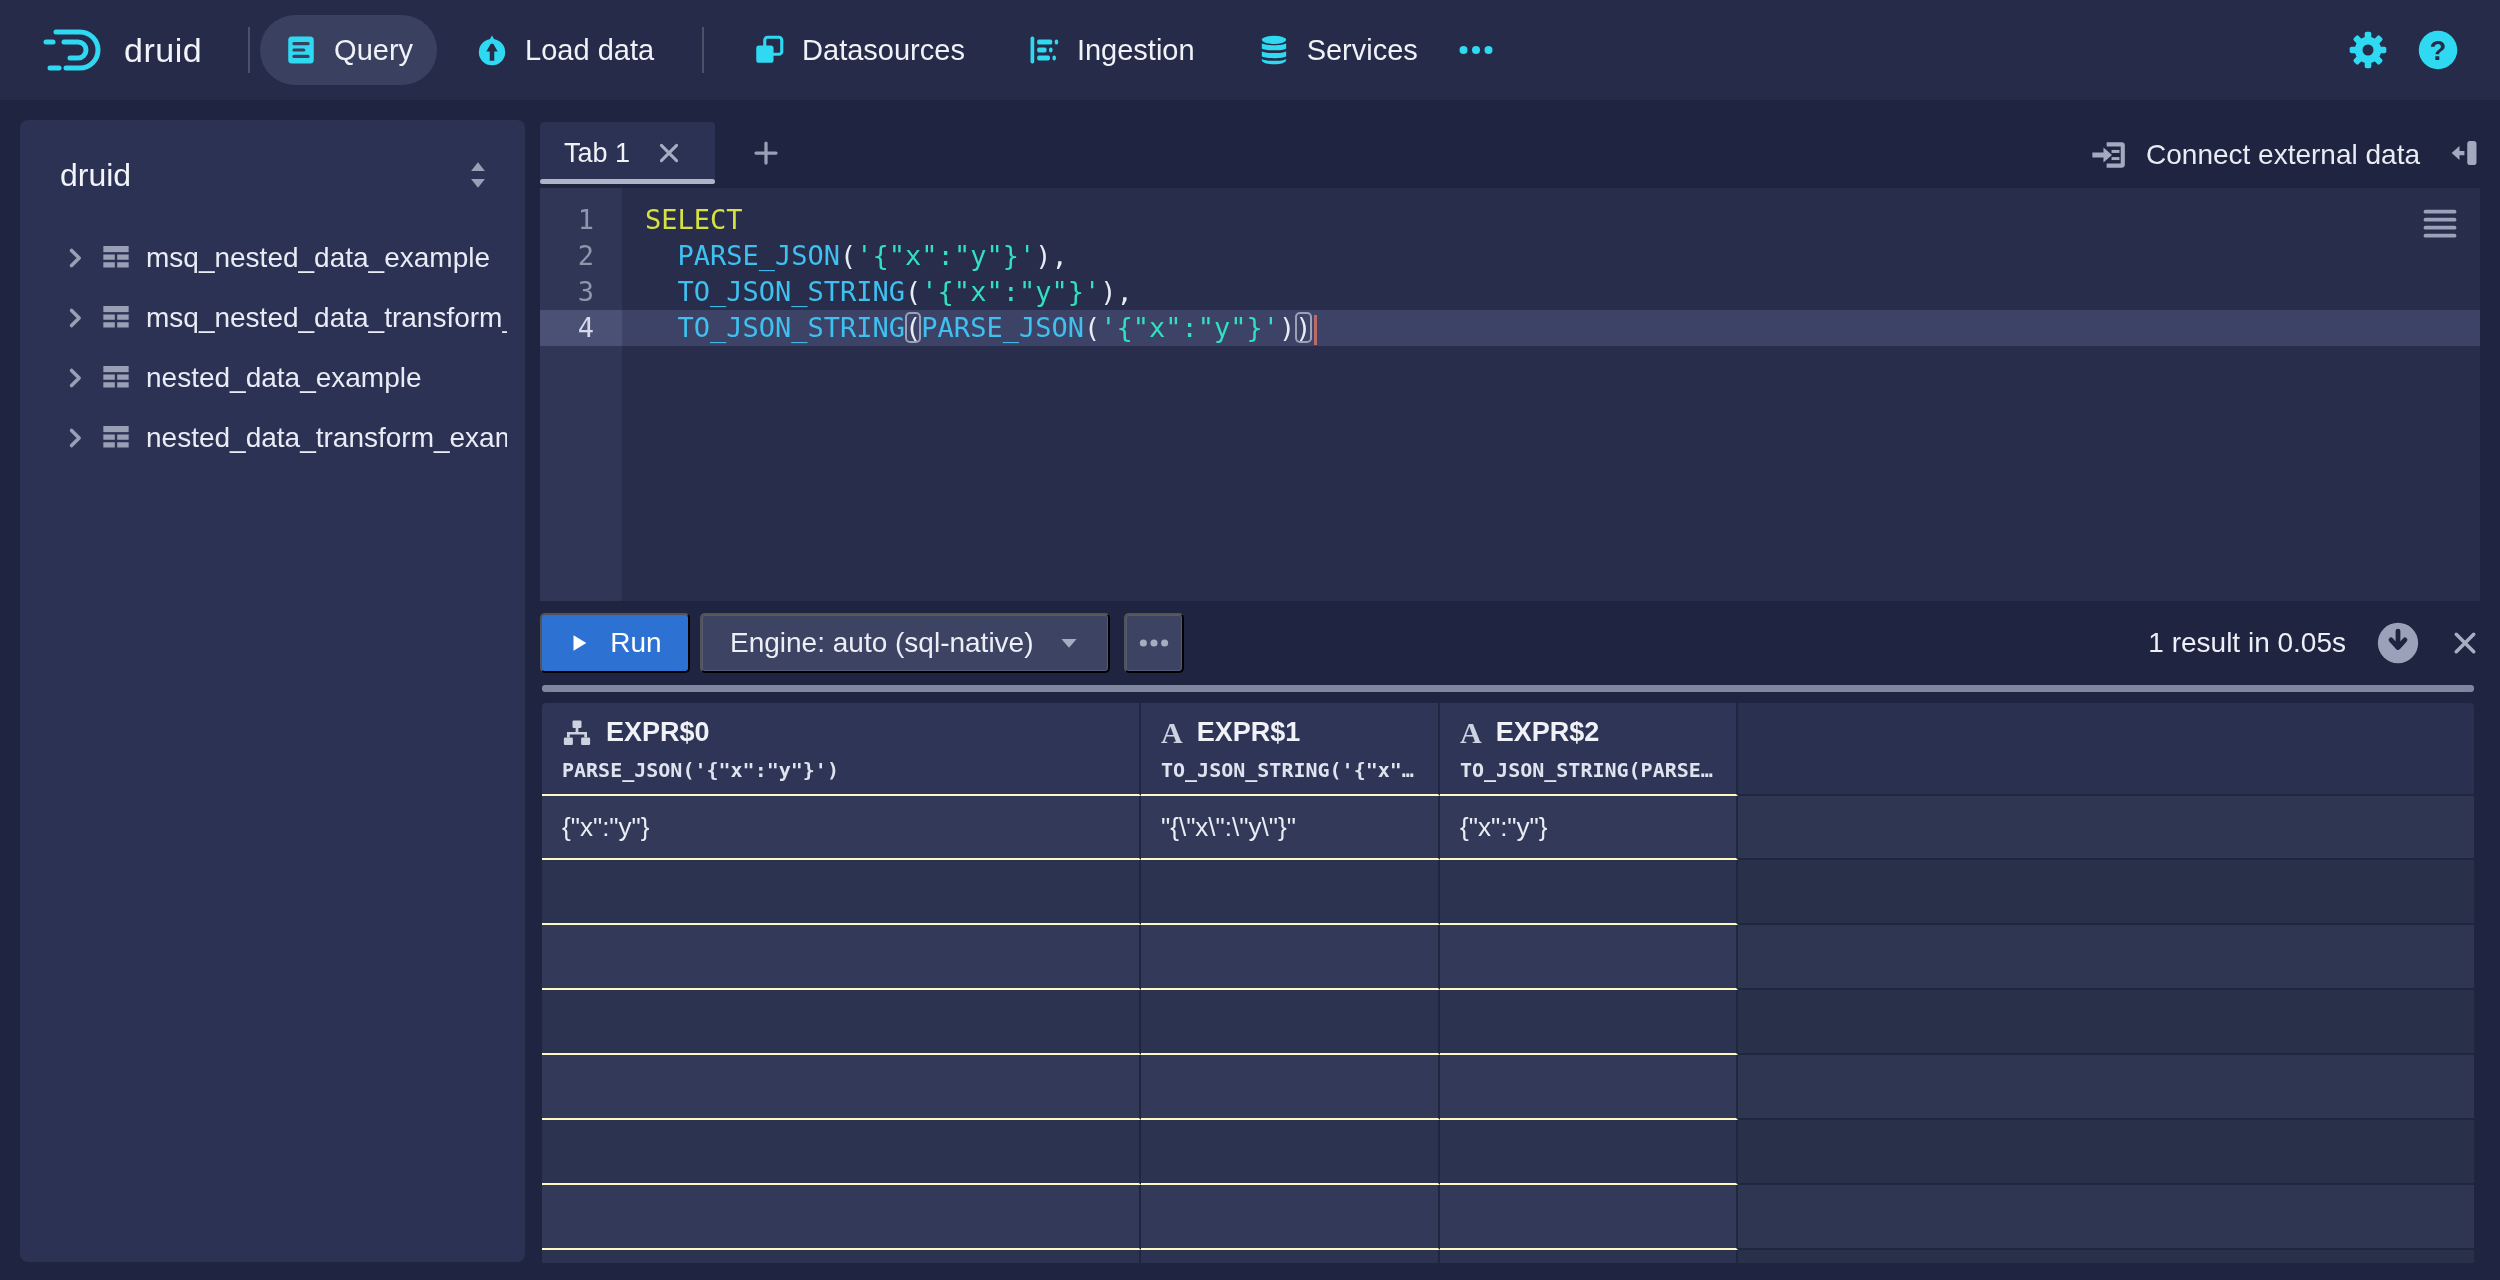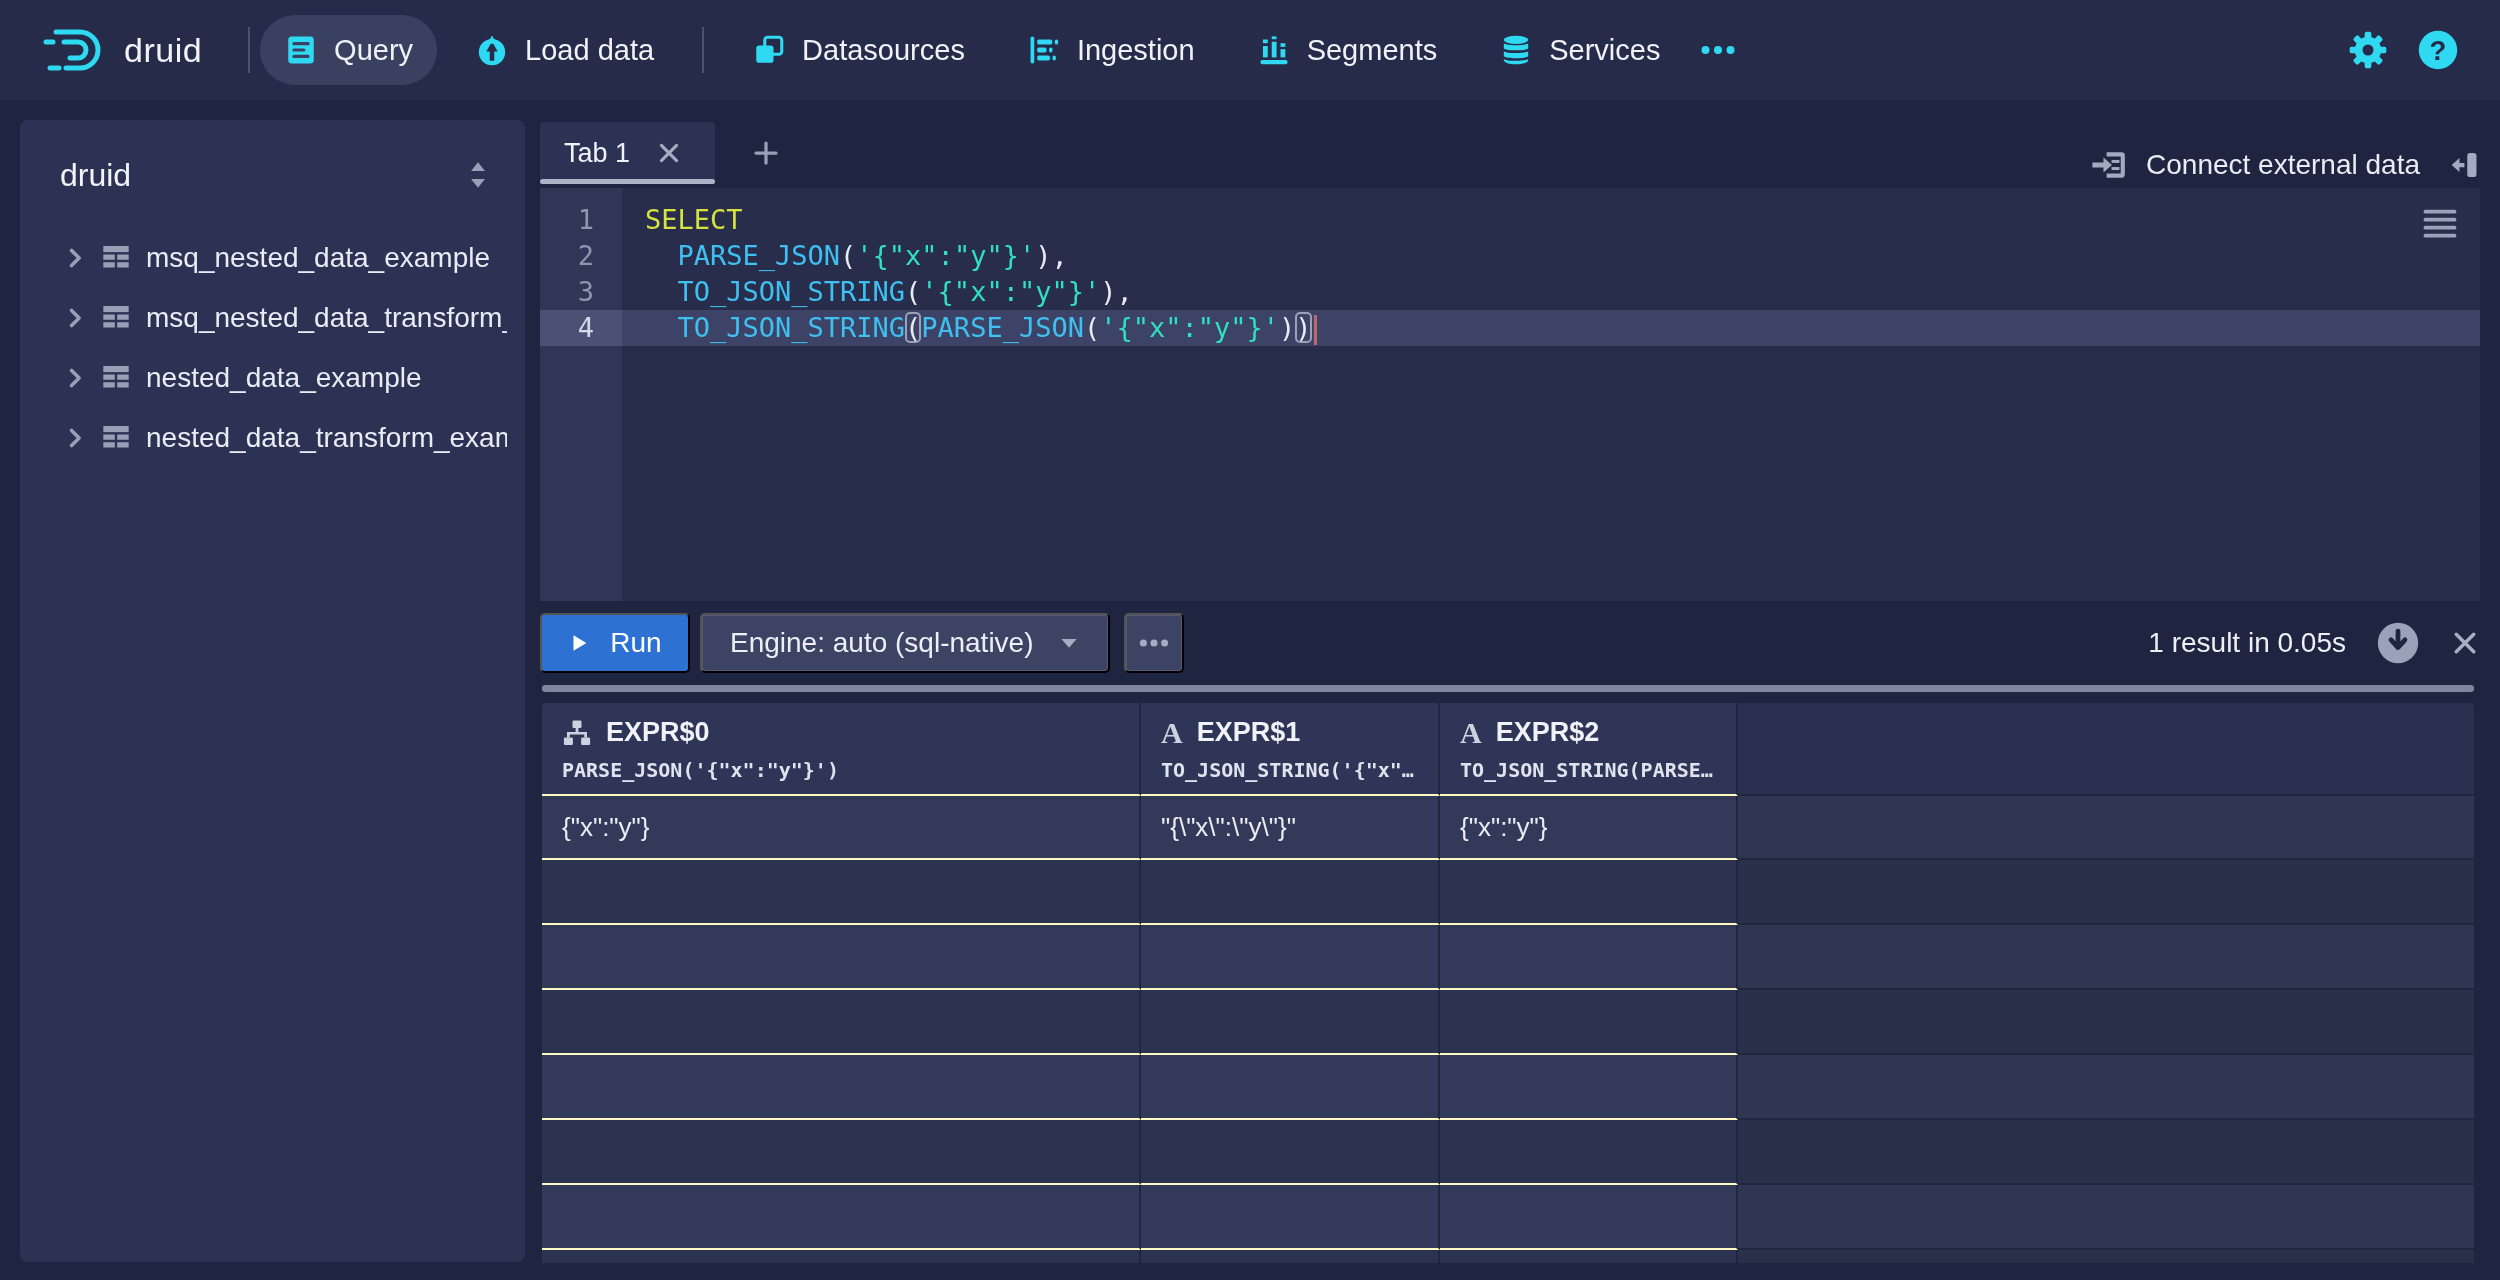--- a/index.html
+++ b/index.html
@@ -43,21 +43,21 @@
   .main { position:absolute; left:540px; top:100px; width:1940px; height:1163px; }
 
   
   .tabbar { position:absolute; left:0; top:0; width:100%; height:84px; display:flex; align-items:flex-end; }
   .tab { position:relative; width:175px; height:62px; background:#2c3254; border-radius:4px 4px 0 0;
          display:flex; align-items:center; padding:8px 24px; gap:26px; cursor:pointer; }
   .tab-label { font-size:27px; color:#f0f2f8; }
   .tab-close { width:26px; height:26px; color:#a7aec2; cursor:pointer; }
   .tab-underline { position:absolute; left:0; bottom:0; width:100%; height:5px; background:#aeb4c8; border-radius:3px; }
   .tab-plus { width:30px; height:30px; color:#99a0b5; margin-left:36px; margin-bottom:16px; cursor:pointer; }
-  .tabbar-right { margin-left:auto; display:flex; align-items:center; gap:26px; margin-bottom:0; }
+  .tabbar-right { margin-left:auto; display:flex; gap:26px; margin-bottom:10px; }
   .connect { display:flex; align-items:center; gap:18px; cursor:pointer; }
   .connect .icn { width:38px; height:38px; color:#a3aabf; }
   .connect-label { font-size:28px; color:#eaecf4; }
   .collapse-icn { width:34px; height:34px; color:#a3aabf; cursor:pointer; }
 
   
   .editor { position:absolute; left:0; top:88px; width:100%; height:413px; background:#272d4b;
             overflow:hidden; }
   .editor-gutter-bg { position:absolute; left:0; top:0; width:82px; height:100%; background:#2f3656; }
   .editor-lines { position:absolute; left:0; top:14px; width:100%; }
@@ -174,34 +174,20 @@
               <rect x="15.6" y="10.2" width="2.4" height="3.6" rx="1.2"></rect>
               <rect x="7.2" y="15.8" width="9" height="3.6" rx="1.2"></rect>
               <rect x="18" y="15.8" width="2.4" height="3.6" rx="1.2"></rect>
             </svg>
           </span>
           <span>Ingestion</span>
         </div>
         <div class="nav-item">
           <span class="icn" style="color: rgb(47, 217, 242);">
             <svg viewBox="0 0 24 24" fill="currentColor">
-              <rect x="2.5" y="19" width="19" height="3" rx="1.2"></rect>
-              <rect x="4.2" y="9.2" width="3.4" height="8"></rect>
-              <rect x="4.2" y="4.6" width="3.4" height="2.6"></rect>
-              <rect x="10.4" y="6.2" width="3.4" height="11"></rect>
-              <rect x="10.4" y="2.4" width="3.4" height="2"></rect>
-              <rect x="16.6" y="11.4" width="3.4" height="5.8"></rect>
-              <rect x="16.6" y="7.2" width="3.4" height="2.6"></rect>
-            </svg>
-          </span>
-          <span>Segments</span>
-        </div>
-        <div class="nav-item">
-          <span class="icn" style="color: rgb(47, 217, 242);">
-            <svg viewBox="0 0 24 24" fill="currentColor">
               <ellipse cx="12" cy="4.8" rx="8.6" ry="2.9"></ellipse>
               <path d="M3.4 7.3c2.2 1.8 15 1.8 17.2 0v3.6c-2.2 1.8-15 1.8-17.2 0z"></path>
               <path d="M3.4 12.8c2.2 1.8 15 1.8 17.2 0v3.6c-2.2 1.8-15 1.8-17.2 0z"></path>
               <path d="M3.4 18.3c2.2 1.8 15 1.8 17.2 0v.9c0 1.6-3.9 2.9-8.6 2.9s-8.6-1.3-8.6-2.9z"></path>
             </svg>
           </span>
           <span>Services</span>
         </div>
       </nav>
     <div class="nav-more">

